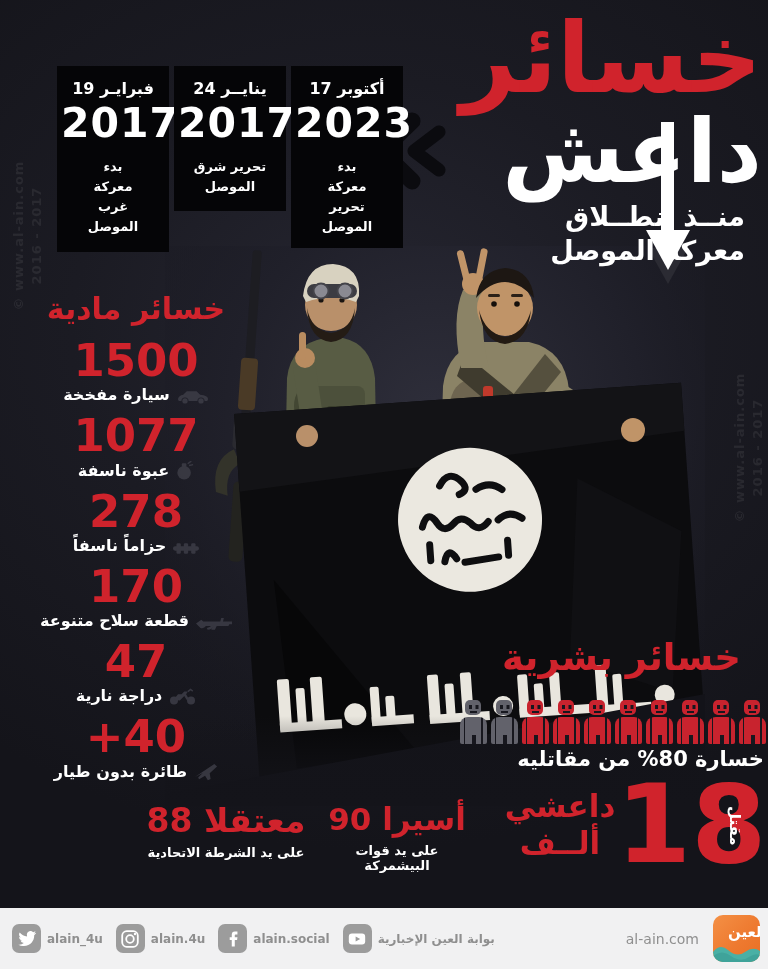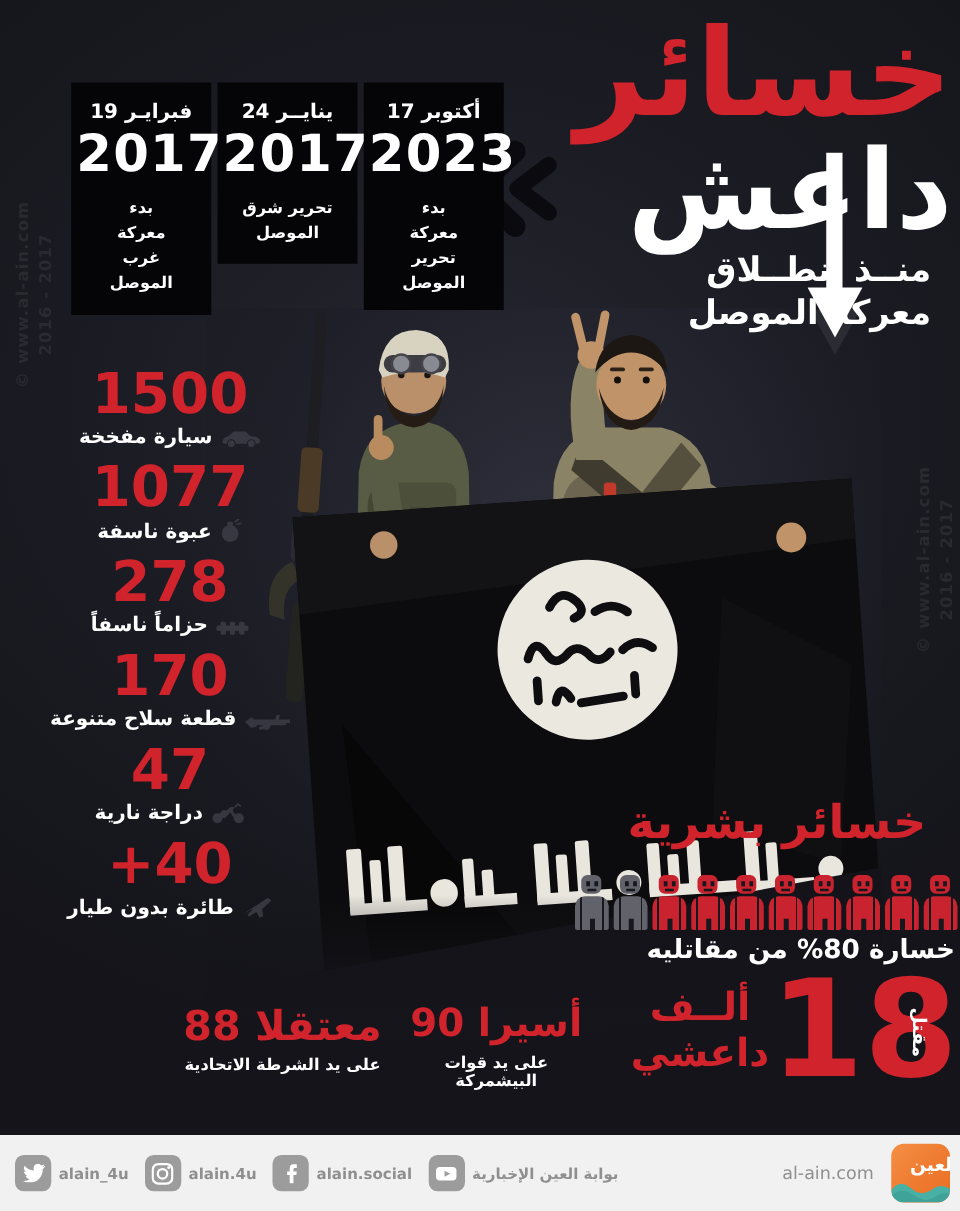--- a/index.html
+++ b/index.html
@@ -244,20 +244,21 @@
       <div class="tdate">17 أكتوبر</div>
       <div class="tyear">2023</div>
       <div class="tdesc">بدء
 معركة
 تحرير
 الموصل</div>
     </div>
   </div>
 
   <div class="abs material">
+    <div class="material-title">خسائر مادية</div>
 
     <div class="m-item">
       <div class="m-value">1500</div>
       <div class="m-label">
         <svg width="32" height="15" viewBox="0 0 36 16" fill="#3b3b45">
           <path d="M1 11 q1-4 6-5 l4-4 h11 l4 4 q9 1 9 5 l-1 2 h-3 a4 4 0 0 0-8 0 h-10 a4 4 0 0 0-8 0 H2 z"></path>
           <circle cx="9" cy="13" r="3"></circle>
             <circle cx="27" cy="13" r="3"></circle>
         </svg>
         <span>سيارة مفخخة</span>
@@ -365,22 +366,22 @@
     <span class="person person--red">
         <span class="ph"></span>
         <span class="pb"></span>
       </span>
   </div>
   <div class="abs human-caption">خسارة 80% من مقاتليه</div>
 
   <div class="abs stat18">18</div>
   <div class="abs stat18-side">مقتل</div>
   <div class="abs stat-thousand">
+    <div>داعشي</div>
     <div>ألــف</div>
-    <div>داعشي</div>
   </div>
   <div class="abs stat-block stat-90">
     <div class="stat-v">90 أسيرا</div>
     <div class="stat-c">على يد قوات البيشمركة</div>
   </div>
   <div class="abs stat-block stat-88">
     <div class="stat-v">88 معتقلا</div>
     <div class="stat-c">على يد الشرطة الاتحادية</div>
   </div>
 

